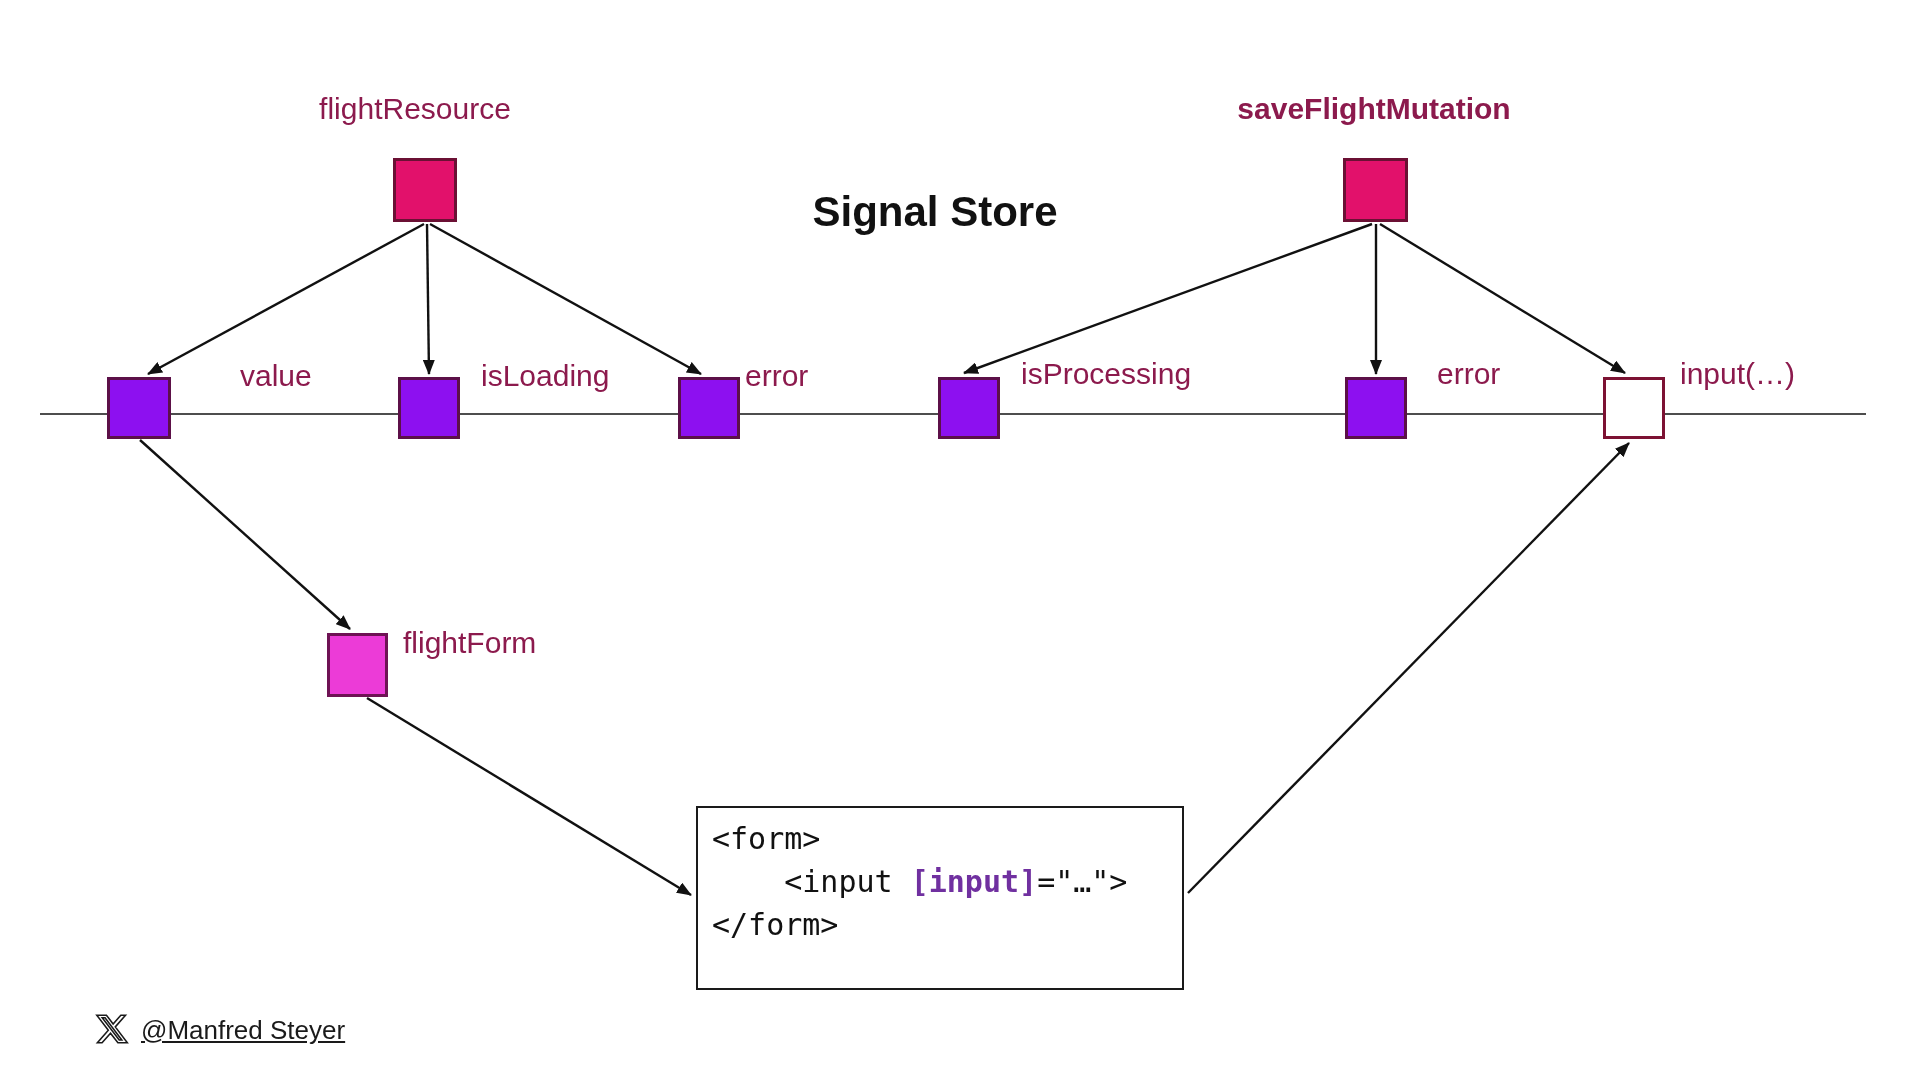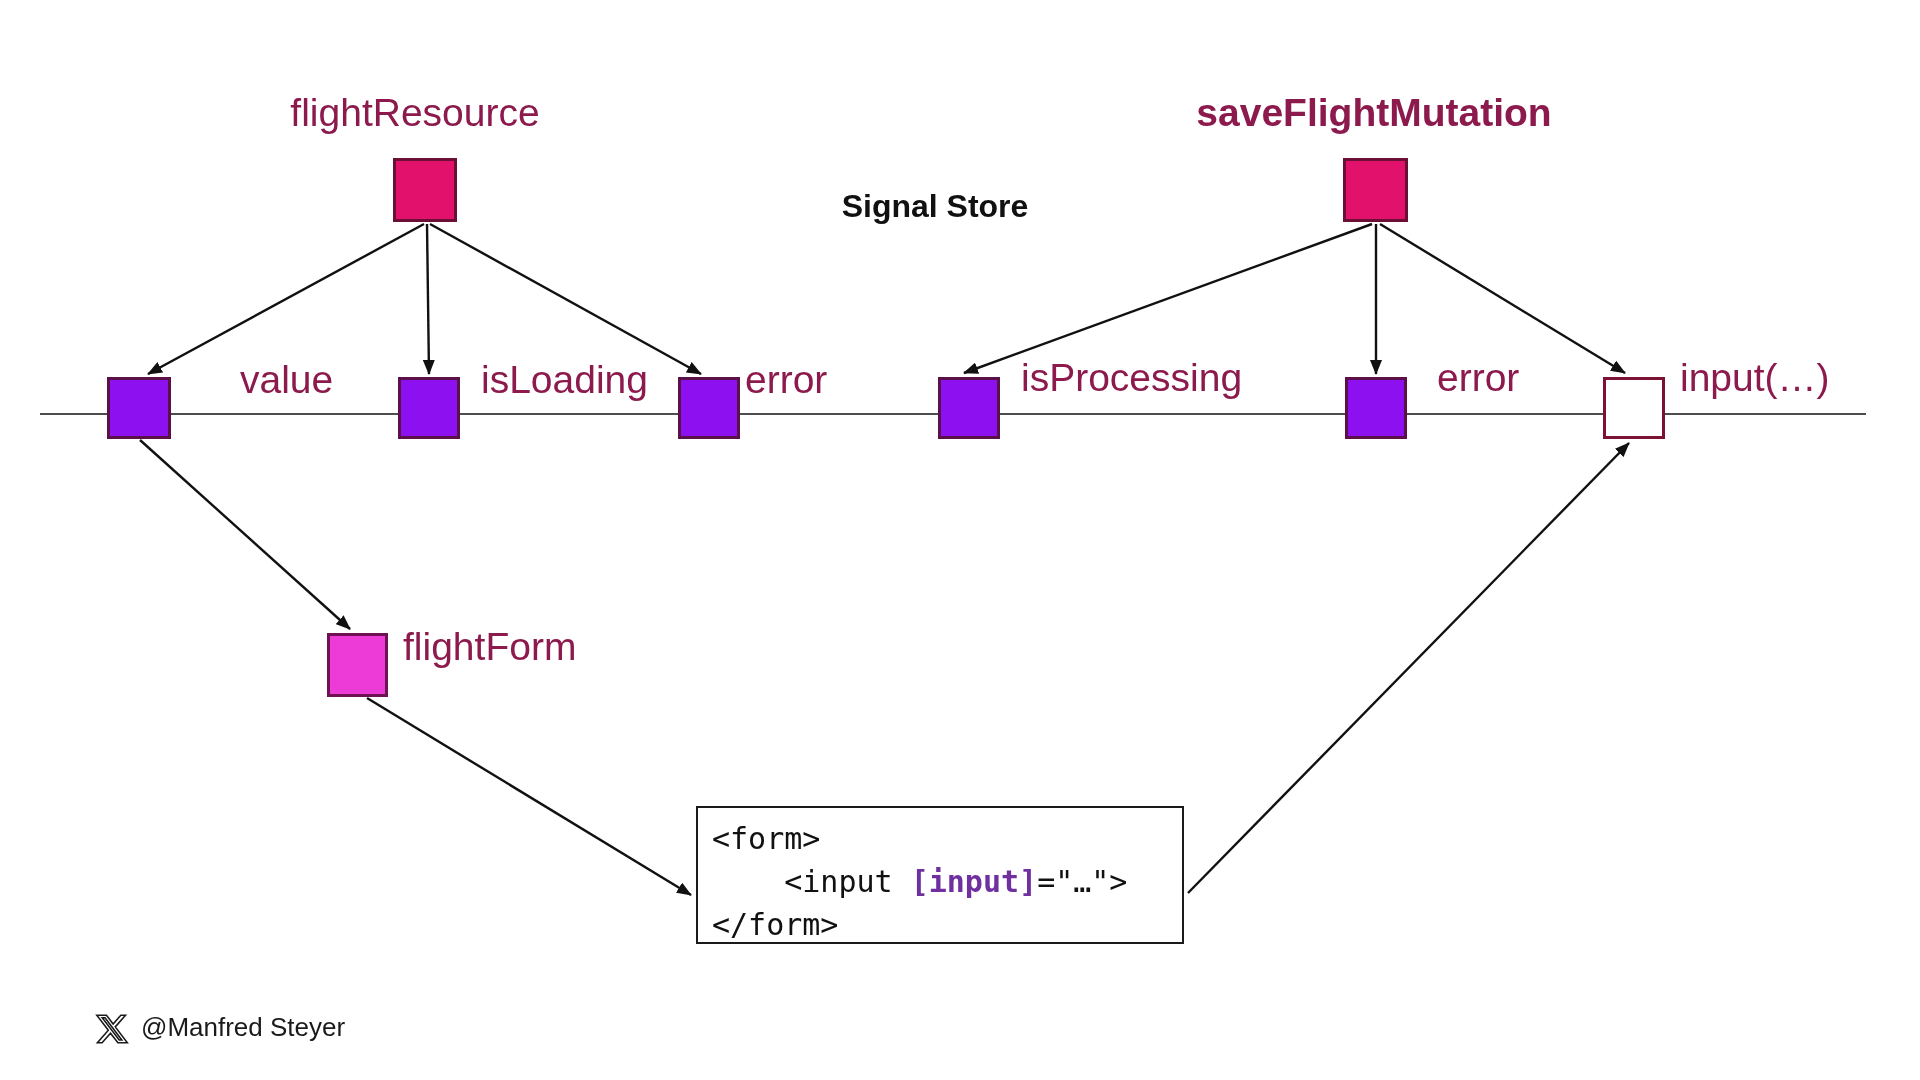--- a/index.html
+++ b/index.html
@@ -20,65 +20,66 @@
   }
   .sq.resource { background: var(--resource-fill); border: 3px solid var(--resource-border); }
   .sq.signal   { background: var(--signal-fill);   border: 3px solid var(--signal-border); }
   .sq.formnode { background: var(--form-fill);     border: 3px solid var(--form-border); }
   .sq.savenode { background: #ffffff;              border: 3px solid var(--save-border); }
 
   .lbl {
     position: absolute;
     z-index: 3;
     color: var(--label);
-    font-size: 39px;
+    font-size: 30px;
     line-height: 1.05;
     white-space: nowrap;
   }
   .lbl.centered { transform: translateX(-50%); }
 
   .title {
     position: absolute;
     z-index: 3;
     color: #111111;
-    font-size: 32px;
+    font-size: 42px;
     font-weight: bold;
     white-space: nowrap;
     transform: translateX(-50%);
   }
 
   .codebox {
     position: absolute;
     z-index: 2;
     left: 696px;
     top: 806px;
     width: 488px;
-    height: 138px;
+    height: 184px;
     box-sizing: border-box;
     background: #ffffff;
     border: 2px solid #1a1a1a;
     padding: 9px 14px;
     font-family: "DejaVu Sans Mono", monospace;
     font-size: 30px;
     line-height: 43px;
     color: #111111;
   }
   .codebox .cl { white-space: pre; }
   .codebox .field { color: var(--code-field); font-weight: bold; }
 
   .attribution {
     position: absolute;
     z-index: 3;
     left: 95px;
     top: 1012px;
     display: flex;
-    align-items: flex-start;
+    align-items: flex-end;
     gap: 12px;
     color: #1a1a1a;
     font-size: 26px;
+    text-decoration: underline;
   }
   .xlogo { width: 34px; height: 34px; }
 </style>
 </head>
 <body>
 
 <div class="canvas">
 
   <svg class="wires" width="1920" height="1080" viewBox="0 0 1920 1080">
     <defs>

